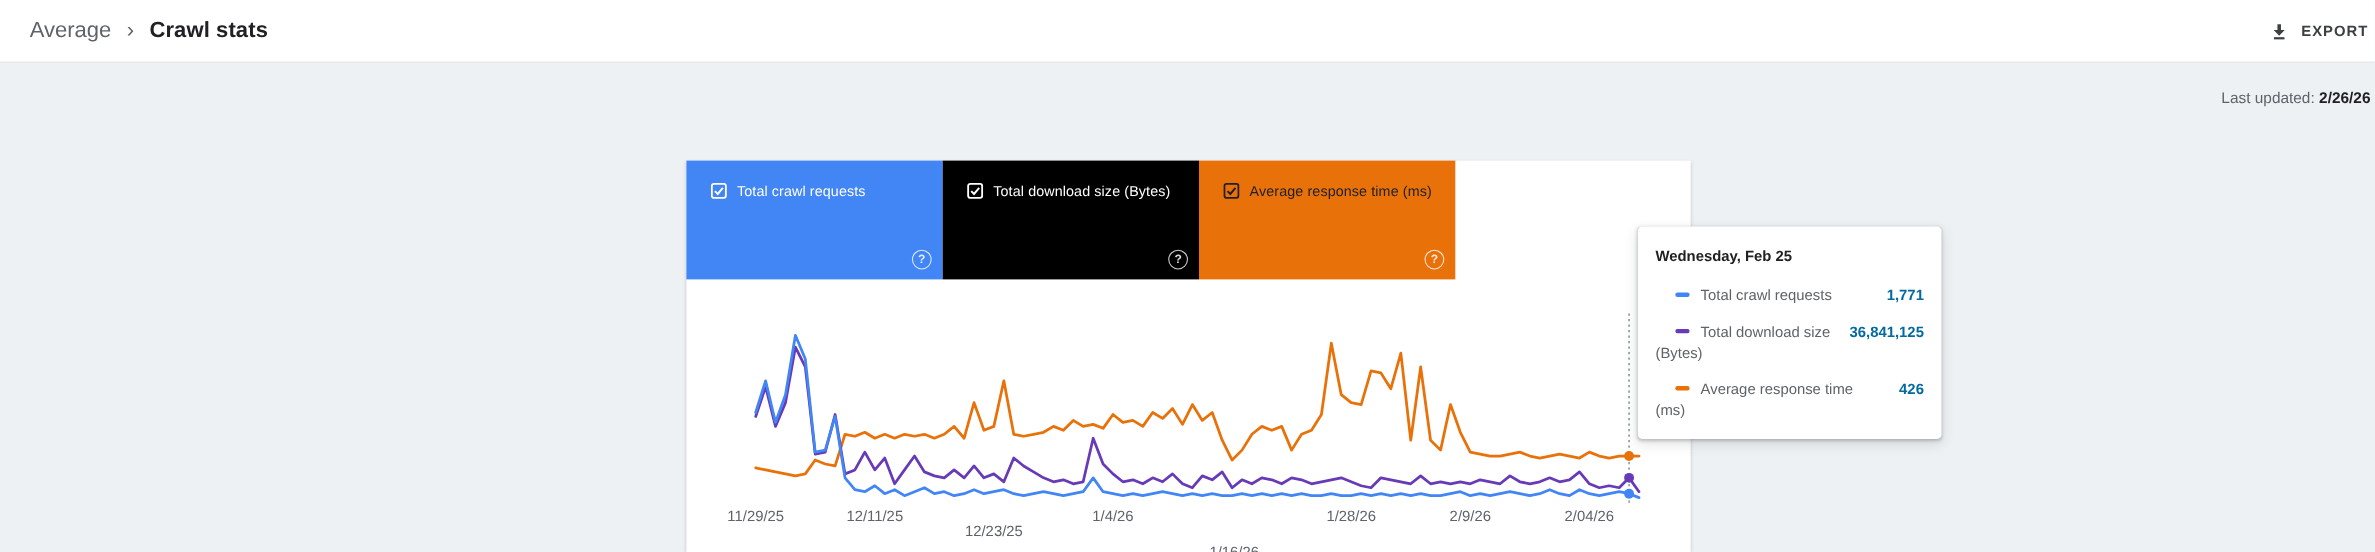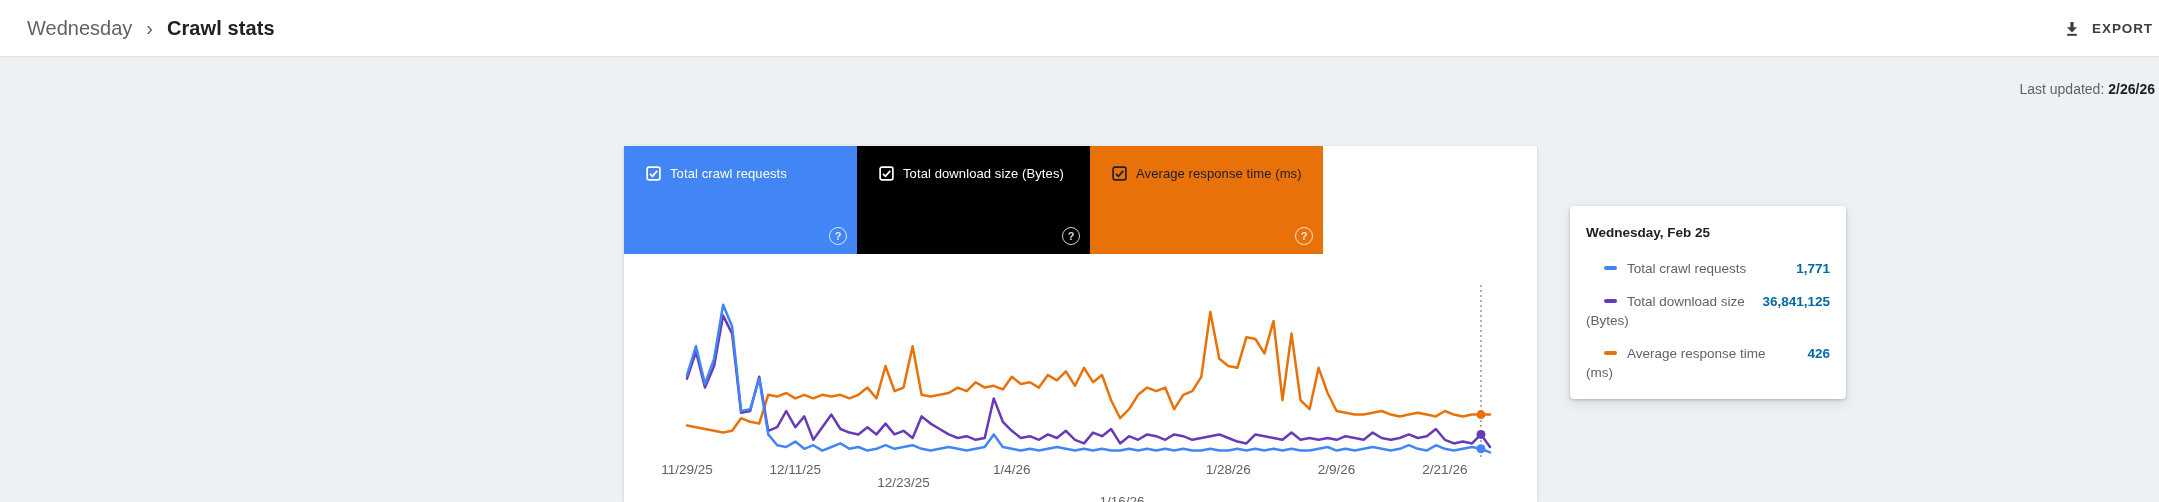--- a/index.html
+++ b/index.html
@@ -55,42 +55,42 @@
     font-weight:700;cursor:pointer;
   }
   
   #chart-svg{position:absolute;left:0;top:0;z-index:1;}
   #x-axis .x-tick{
     position:absolute;top:316px;transform:translateX(-50%);
     font-size:13.5px;color:#5f6368;white-space:nowrap;
   }
   
   .tooltip{
-    position:absolute;left:1570px;top:206px;width:276px;box-sizing:border-box;
+    position:absolute;left:1489px;top:206px;width:276px;box-sizing:border-box;
     background:#fff;border-radius:4px;z-index:5;
     box-shadow:0 1px 3px rgba(60,64,67,.28), 0 4px 12px rgba(60,64,67,.14);
     padding:17px 16px 15px 16px;font-size:13.5px;line-height:19px;
   }
   .tt-title{font-weight:700;color:#202124;margin-bottom:17px;}
   .tt-row{color:#5f6368;text-indent:18px;margin-bottom:14px;}
   .tt-row:last-child{margin-bottom:2px;}
   .tt-val{float:right;color:#0369a1;font-weight:700;text-indent:0;}
   .tt-dash{
     display:inline-block;width:13px;height:4px;border-radius:2px;
     vertical-align:middle;margin-right:10px;position:relative;top:-1px;
   }
   .tt-unit{display:block;text-indent:0;}
   .tt-unit:empty{display:none;}
 </style>
 </head>
 <body>
 
 <div class="topbar">
   <div class="breadcrumb">
-    <span class="bc-parent">Wednesday</span>
+    <span class="bc-parent">Average</span>
     <span class="bc-sep">›</span>
     <span class="bc-current">Crawl stats</span>
   </div>
   <button class="export-btn">
     <svg width="18" height="18" viewBox="0 0 18 18">
       <path d="M7.4 2 h3.2 v5.2 H14 L9 12.4 4 7.2 h3.4 z" fill="#3c4043"></path>
       <rect x="4.2" y="13.8" width="9.6" height="2" fill="#3c4043"></rect>
     </svg>
     <span>EXPORT</span>
   </button>
@@ -112,21 +112,21 @@
       <circle cx="856.9775280898876" cy="302.8" r="4.5" fill="#4285f4"></circle>
     </svg>
   <div id="x-axis">
       <div class="x-tick" style="left: 63px;">11/29/25</div>
       <div class="x-tick" style="left: 171.27px;">12/11/25</div>
       <div class="x-tick" style="left: 279.539px; margin-top: 13px;">12/23/25</div>
       <div class="x-tick" style="left: 387.809px;">1/4/26</div>
       <div class="x-tick" style="left: 498px; margin-top: 32px;">1/16/26</div>
       <div class="x-tick" style="left: 604.348px;">1/28/26</div>
       <div class="x-tick" style="left: 712.618px;">2/9/26</div>
-      <div class="x-tick" style="left: 820.888px;">2/21/26</div>
+      <div class="x-tick" style="left: 820.888px;">2/04/26</div>
     </div>
 
   <div class="cards">
 
     <div class="metric-card" style="background: rgb(66, 133, 244); color: rgb(255, 255, 255);">
       <div class="card-head">
         <span class="cb">
           <svg width="15" height="15" viewBox="0 0 16 16">
             <rect x="1.2" y="1.2" width="13.6" height="13.6" rx="2" fill="none" stroke="currentColor" stroke-width="1.8"></rect>
             <path d="M4.2 8.3 L6.9 11 L11.9 5.2" fill="none" stroke="currentColor" stroke-width="1.9"></path>

